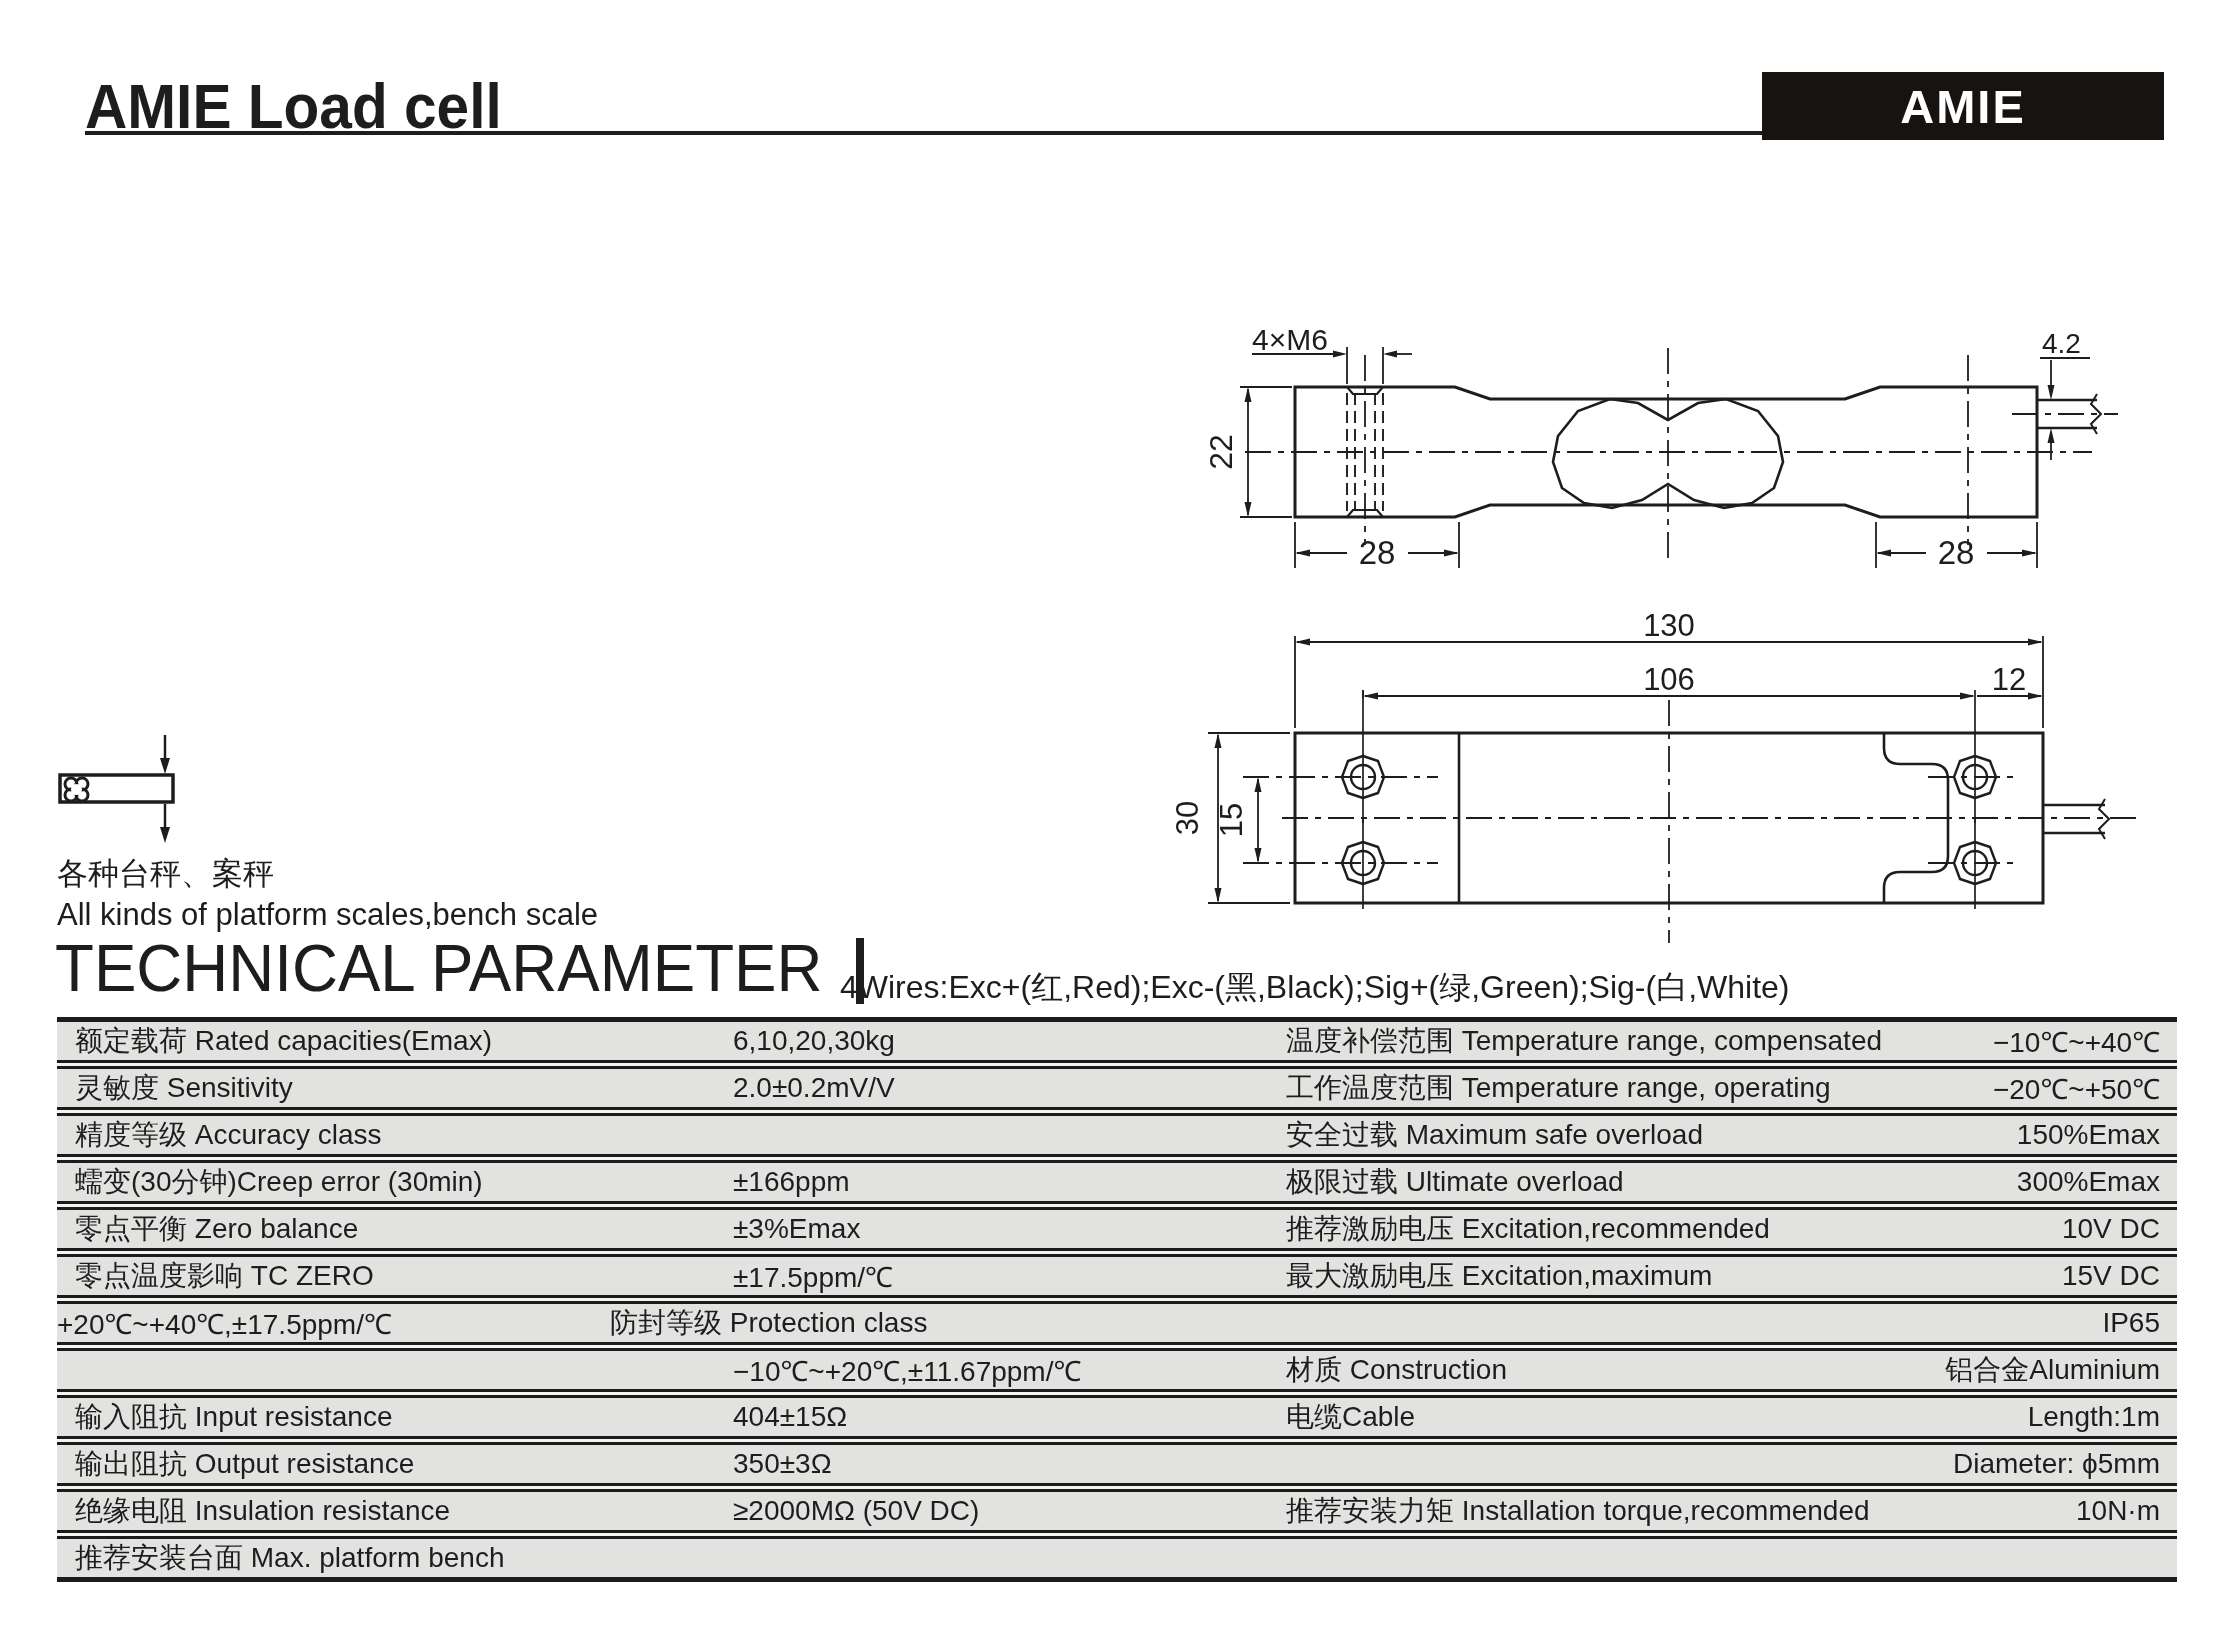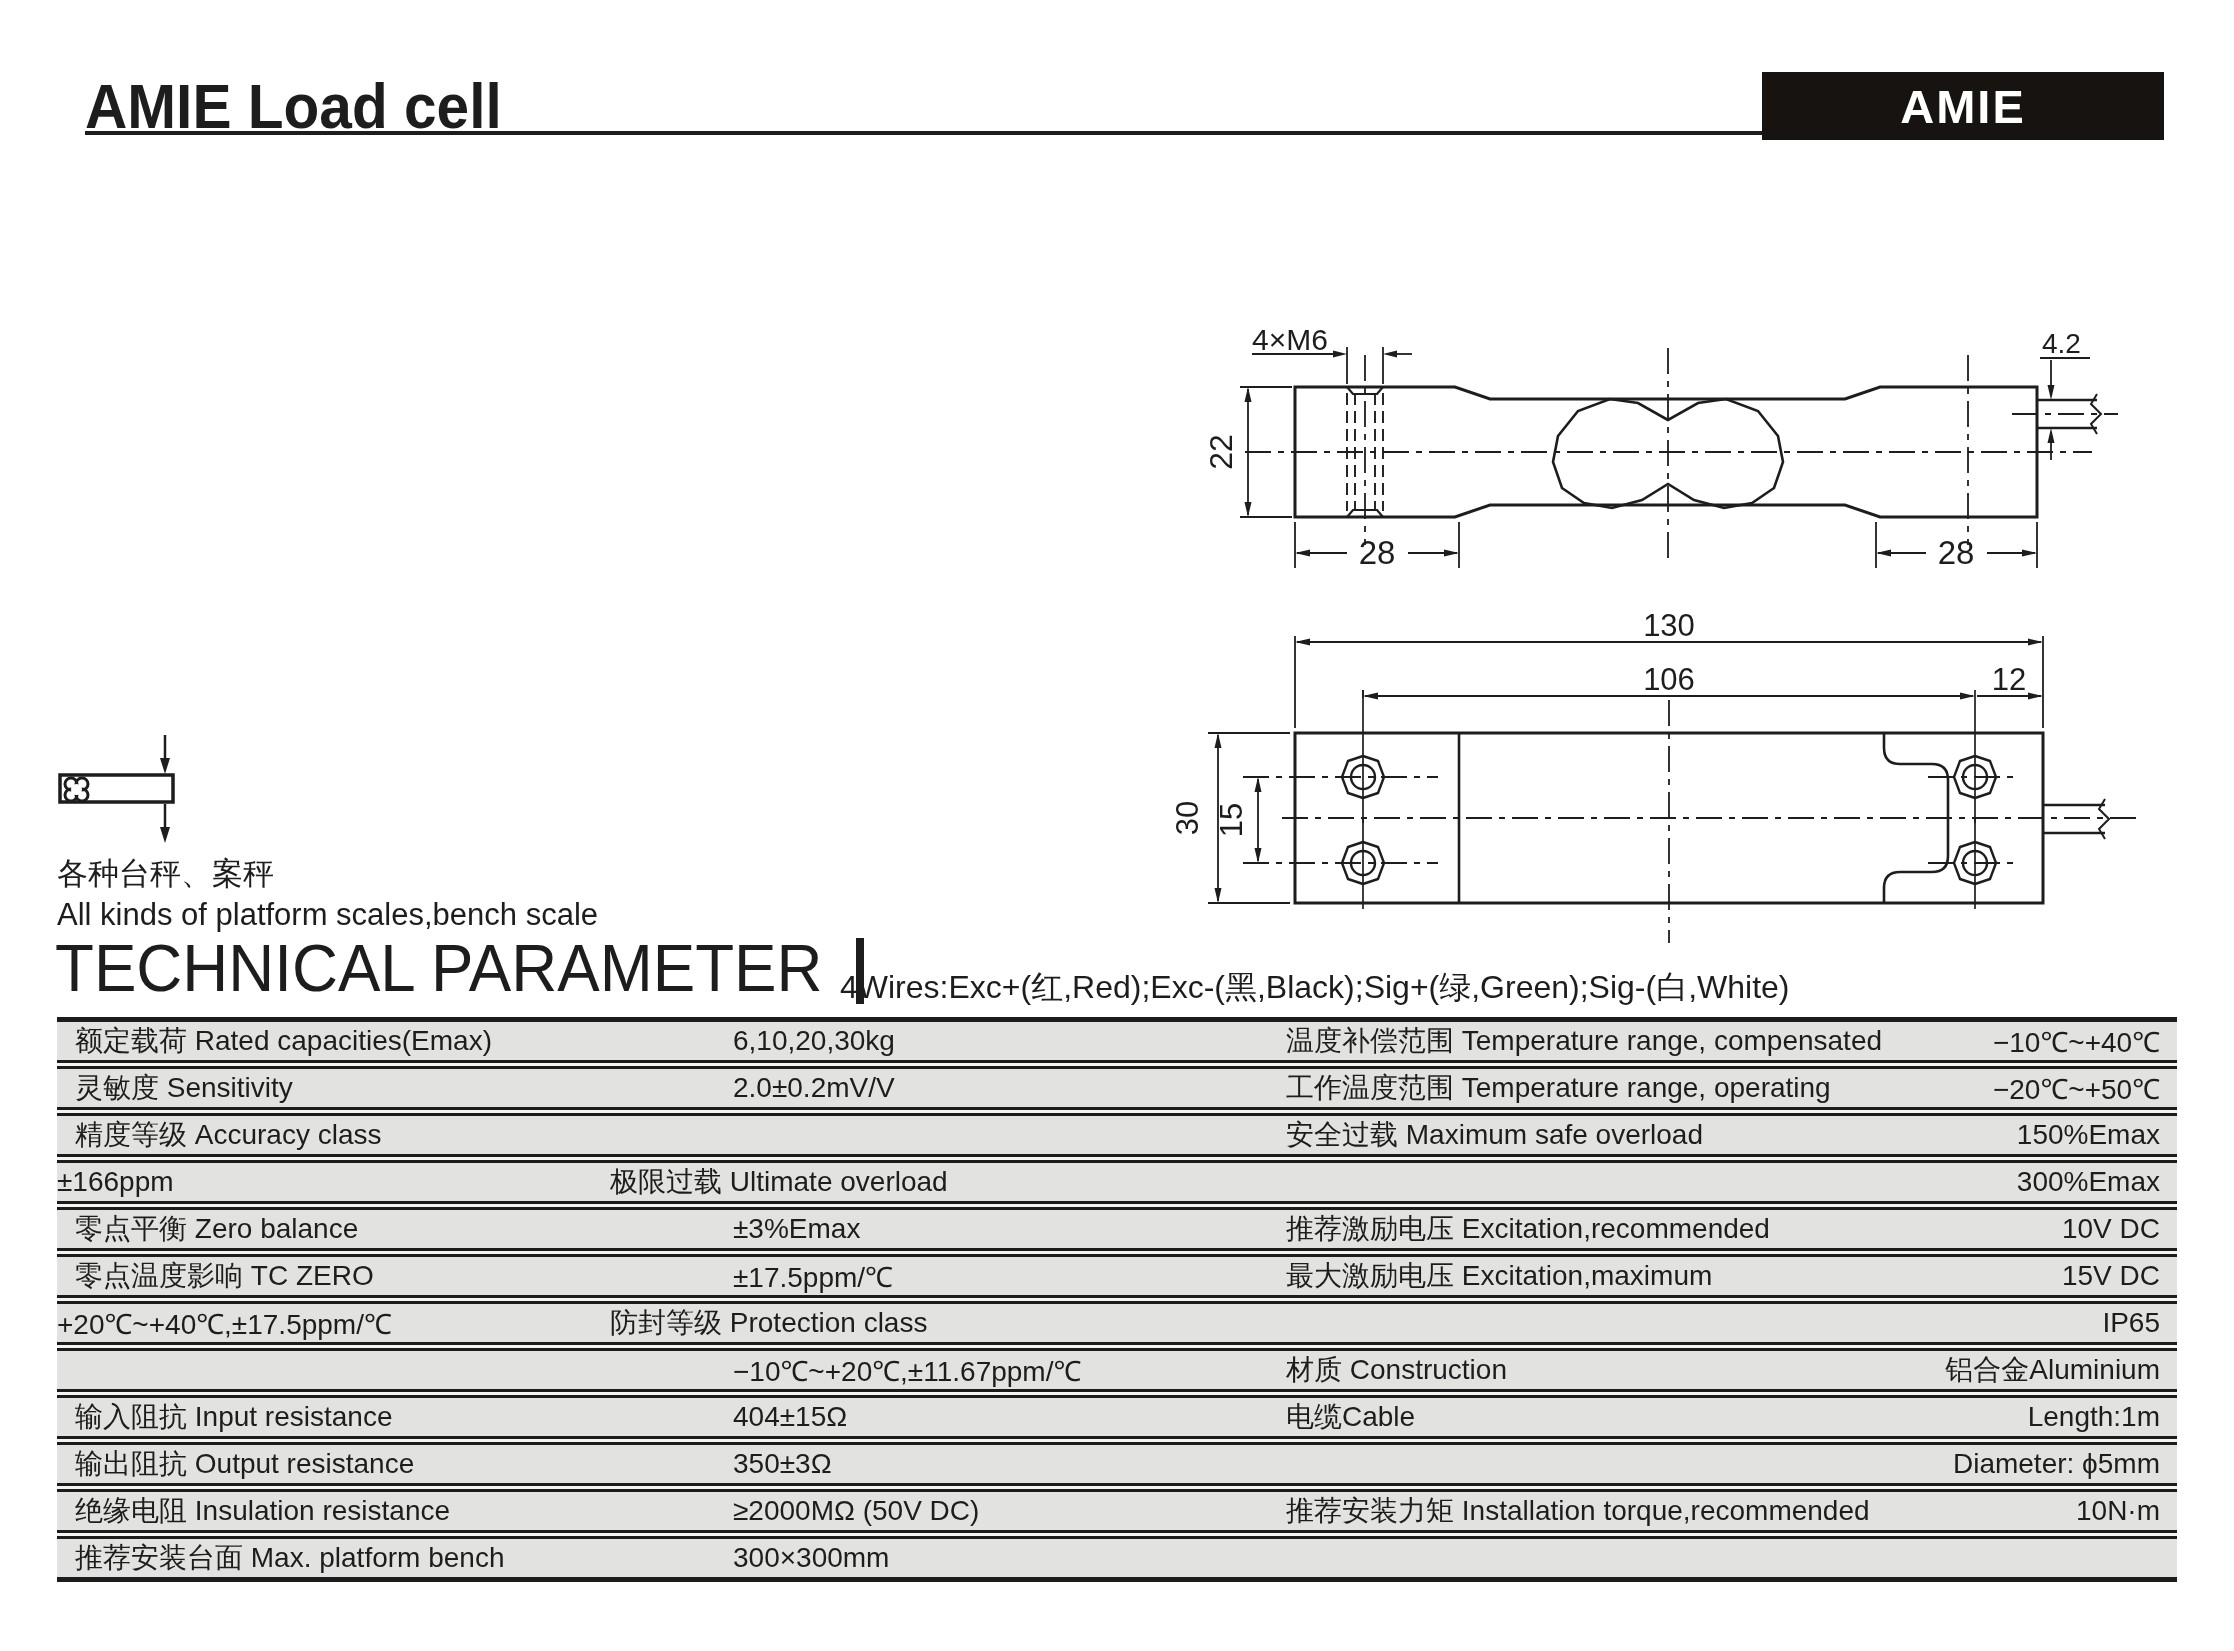--- a/index.html
+++ b/index.html
@@ -269,20 +269,21 @@
 
   <div class="t-row">
     <div class="cl-label">精度等级 Accuracy class</div>
     <div class="cl-value"></div>
     <div class="cr-label">安全过载 Maximum safe overload</div>
     <div class="cr-value">150%Emax</div>
   </div>
   <div class="t-div"></div>
 
   <div class="t-row">
+    <div class="cl-label">蠕变(30分钟)Creep error (30min)</div>
     <div class="cl-value">±166ppm</div>
     <div class="cr-label">极限过载 Ultimate overload</div>
     <div class="cr-value">300%Emax</div>
   </div>
   <div class="t-div"></div>
 
   <div class="t-row">
     <div class="cl-label">零点平衡 Zero balance</div>
     <div class="cl-value">±3%Emax</div>
     <div class="cr-label">推荐激励电压 Excitation,recommended</div>
@@ -332,19 +333,18 @@
   <div class="t-row">
     <div class="cl-label">绝缘电阻 Insulation resistance</div>
     <div class="cl-value">≥2000MΩ (50V DC)</div>
     <div class="cr-label">推荐安装力矩 Installation torque,recommended</div>
     <div class="cr-value">10N·m</div>
   </div>
   <div class="t-div"></div>
 
   <div class="t-row">
     <div class="cl-label">推荐安装台面 Max. platform bench</div>
-    <div class="cl-value">300×300mm</div>
     <div class="cr-label"></div>
     <div class="cr-value"></div>
   </div>
 
   <div class="t-edge"></div>
 </div>
 
 </body></html>

